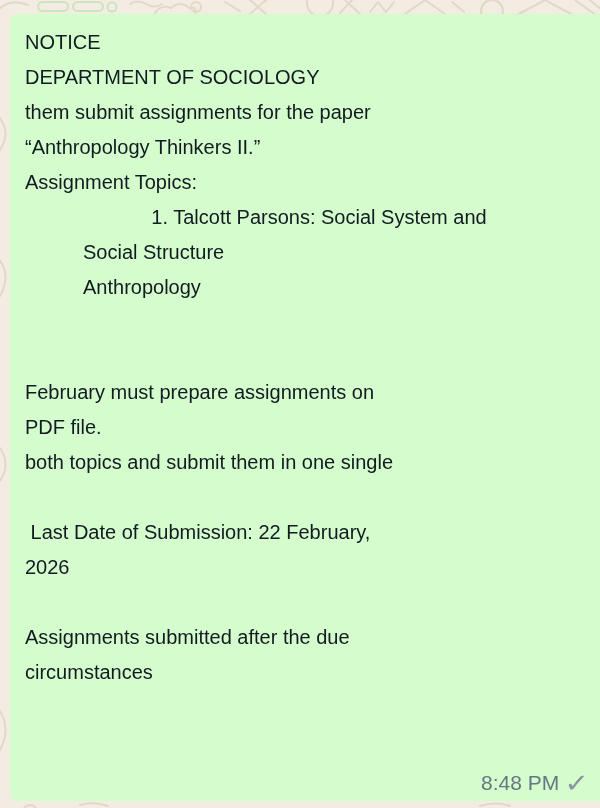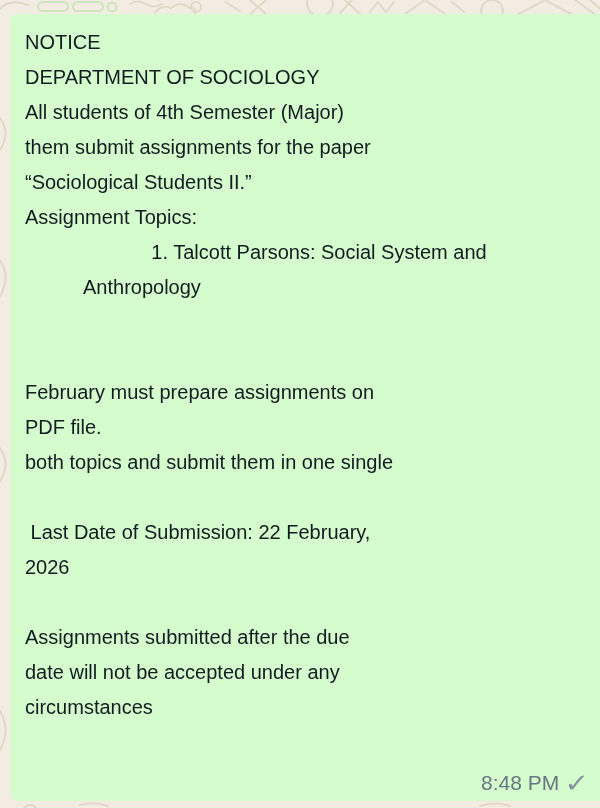--- a/index.html
+++ b/index.html
@@ -88,36 +88,35 @@
 
   <circle cx="30" cy="812" r="7"></circle>
   <path d="M80,805 q14,-4 28,1"></path>
   <path d="M480,806 q16,-5 30,0"></path>
 </svg>
 
 <div class="bubble">
   <div class="msg-text">
       <div class="line normal">NOTICE</div>
       <div class="line normal">DEPARTMENT OF SOCIOLOGY</div>
-      <div class="line normal">All students of 4th Semester (Major)</div>
       <div class="line normal">them submit assignments for the paper</div>
-      <div class="line normal">“Sociological Students II.”</div>
+      <div class="line normal">“Anthropology Thinkers II.”</div>
       <div class="line normal">Assignment Topics:</div>
       <div class="line list-item">1. Talcott Parsons: Social System and</div>
+      <div class="line list-cont">Social Structure</div>
       <div class="line list-cont">Anthropology</div>
       <div class="line normal">&nbsp;</div>
       <div class="line normal">&nbsp;</div>
       <div class="line normal">February must prepare assignments on</div>
       <div class="line normal">PDF file.</div>
       <div class="line normal">both topics and submit them in one single</div>
       <div class="line normal">&nbsp;</div>
       <div class="line bold"> Last Date of Submission: 22 February,</div>
       <div class="line bold">2026</div>
       <div class="line normal">&nbsp;</div>
       <div class="line normal">Assignments submitted after the due</div>
-      <div class="line normal">date will not be accepted under any</div>
       <div class="line normal">circumstances</div>
     </div>
   <div class="meta">
     <span class="timestamp">8:48 PM</span>
     <span class="check-icon">✓</span>
   </div>
 </div>
 
 </body></html>

